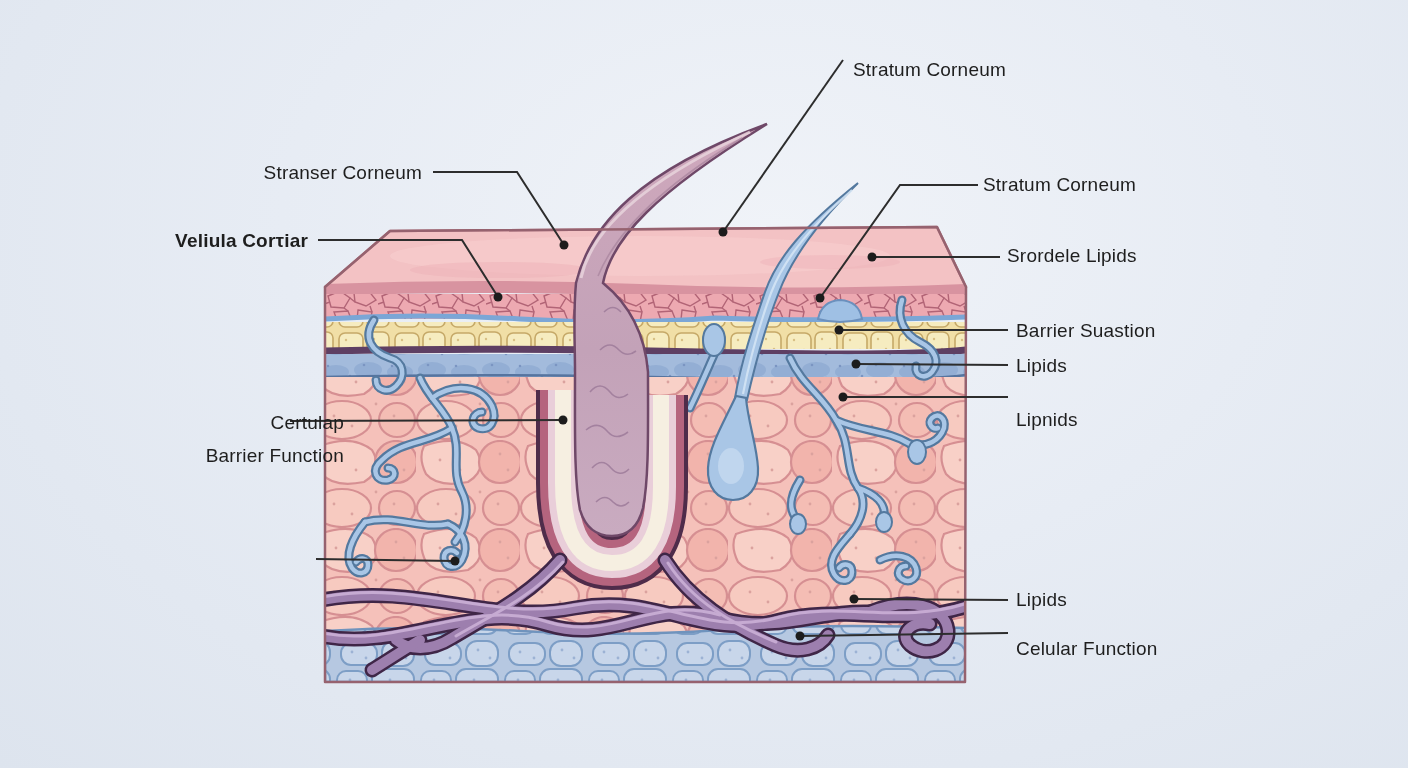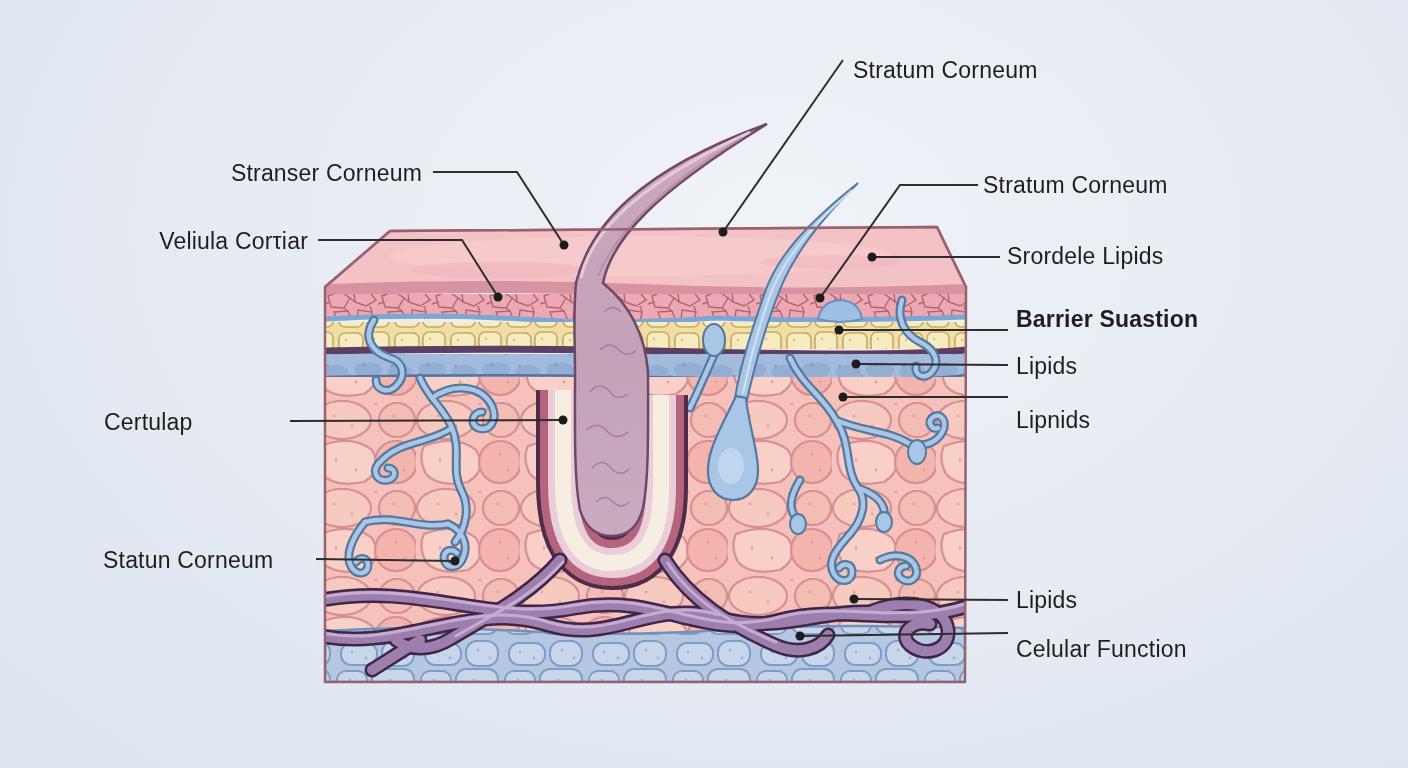--- a/index.html
+++ b/index.html
@@ -3,24 +3,24 @@
 <meta charset="utf-8">
 <style>
   html,body{margin:0;padding:0;}
   .stage{
     position:relative;width:1408px;height:768px;overflow:hidden;
     background:radial-gradient(ellipse at 55% 30%, #f0f3f8 0%, #e7ecf4 45%, #dde4ee 100%);
     font-family:"Liberation Sans", sans-serif;
   }
   .stage svg{position:absolute;left:0;top:0;}
   .lbl{
-    position:absolute;font-size:23px;line-height:30px;color:#1e1e1e;
+    position:absolute;font-size:19px;line-height:30px;color:#1e1e1e;
     white-space:nowrap;letter-spacing:.2px;
   }
-  .lbl.two{line-height:33px;text-align:left;}
+  .lbl.two{line-height:33px;text-align:right;}
   .lbl.r{text-align:right;}
 </style>
 </head>
 <body>
 
 <div class="stage">
 
 <svg width="1408" height="768" viewBox="0 0 1408 768">
   <defs>
     <clipPath id="blockClip">
@@ -271,28 +271,28 @@
     <circle cx="843" cy="397" r="4.5"></circle>
     <circle cx="563" cy="420" r="4.5"></circle>
     <circle cx="455" cy="561" r="4.5"></circle>
     <circle cx="854" cy="599" r="4.5"></circle>
     <circle cx="800" cy="636" r="4.5"></circle>
   </g>
 </svg>
 
 <div class="lbl" style="left:853px;top:55px;"><span>Stratum Corneum</span></div>
 <div class="lbl r" style="right:986px;top:158px;margin-left:36px;"><span>Stranser Corneum</span></div>
-<div class="lbl r" style="right:1100px;top:226px;"><span>Veliula Corτiar</span></div>
+<div class="lbl r" style="right:1100px;top:226px;font-weight:bold;"><span>Veliula Corτiar</span></div>
 <div class="lbl" style="left:983px;top:170px;"><span>Stratum Corneum</span></div>
 <div class="lbl" style="left:1007px;top:241px;"><span>Srordele Lipids</span></div>
-<div class="lbl" style="left:1016px;top:304px;font-weight:bold;"><span>Barrier Suastion</span></div>
+<div class="lbl" style="left:1016px;top:316px;"><span>Barrier Suastion</span></div>
 <div class="lbl" style="left:1016px;top:351px;"><span>Lipids</span></div>
 <div class="lbl" style="left:1016px;top:383px;margin-top:22px;"><span>Lipnids</span></div>
 <div class="lbl two" style="left:104px;top:406px;width:240px;">
   <div>Certulap</div>
+  <div>Barrier Function</div>
 </div>
 <div class="lbl two" style="left:103px;top:544px;width:240px;">
-  <div>Statun Corneum</div>
 </div>
 <div class="lbl" style="left:1016px;top:585px;"><span>Lipids</span></div>
 <div class="lbl" style="left:1016px;top:618px;margin-top:16px;"><span>Celular Function</span></div>
 
 </div>
 
 </body></html>

